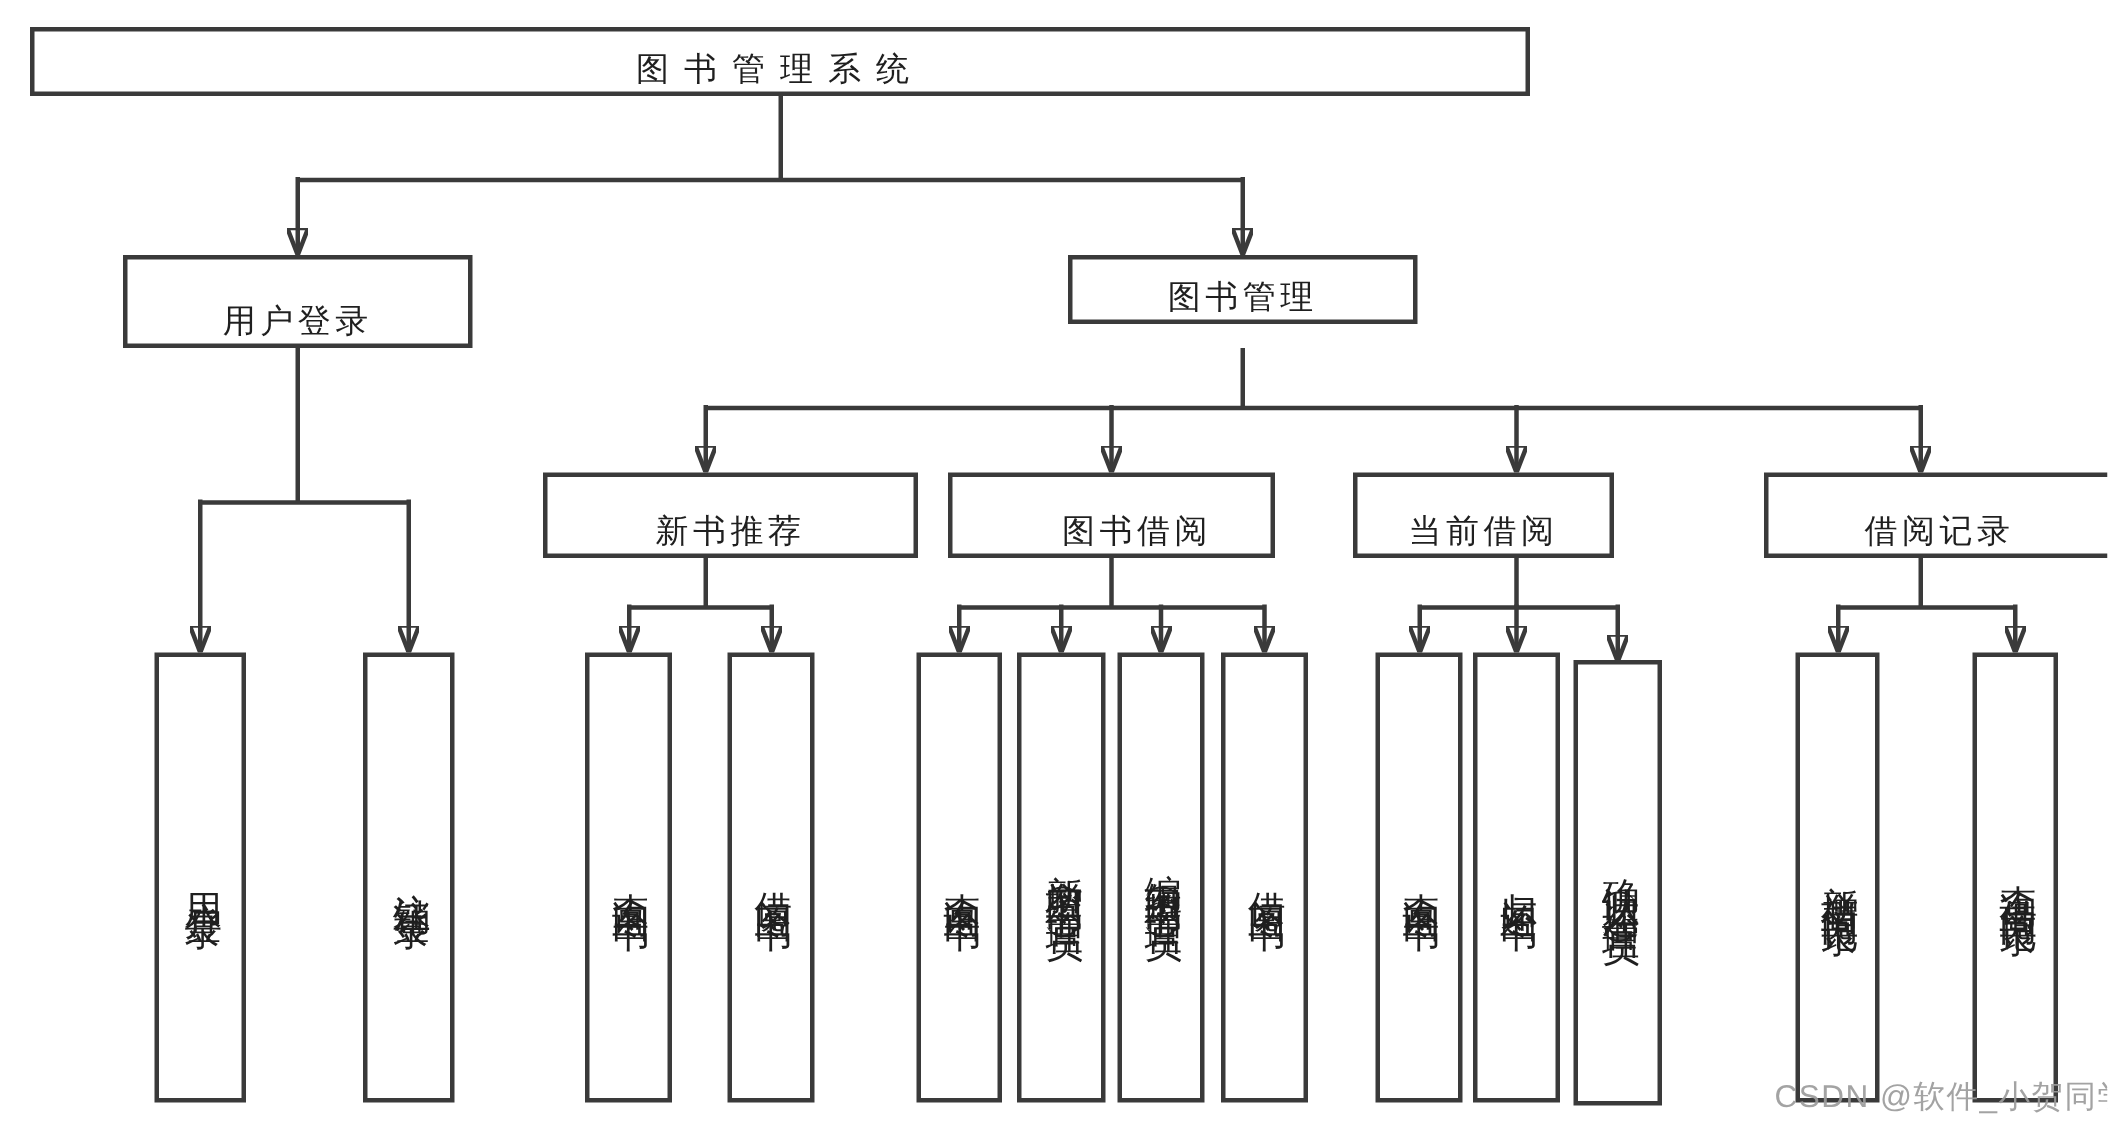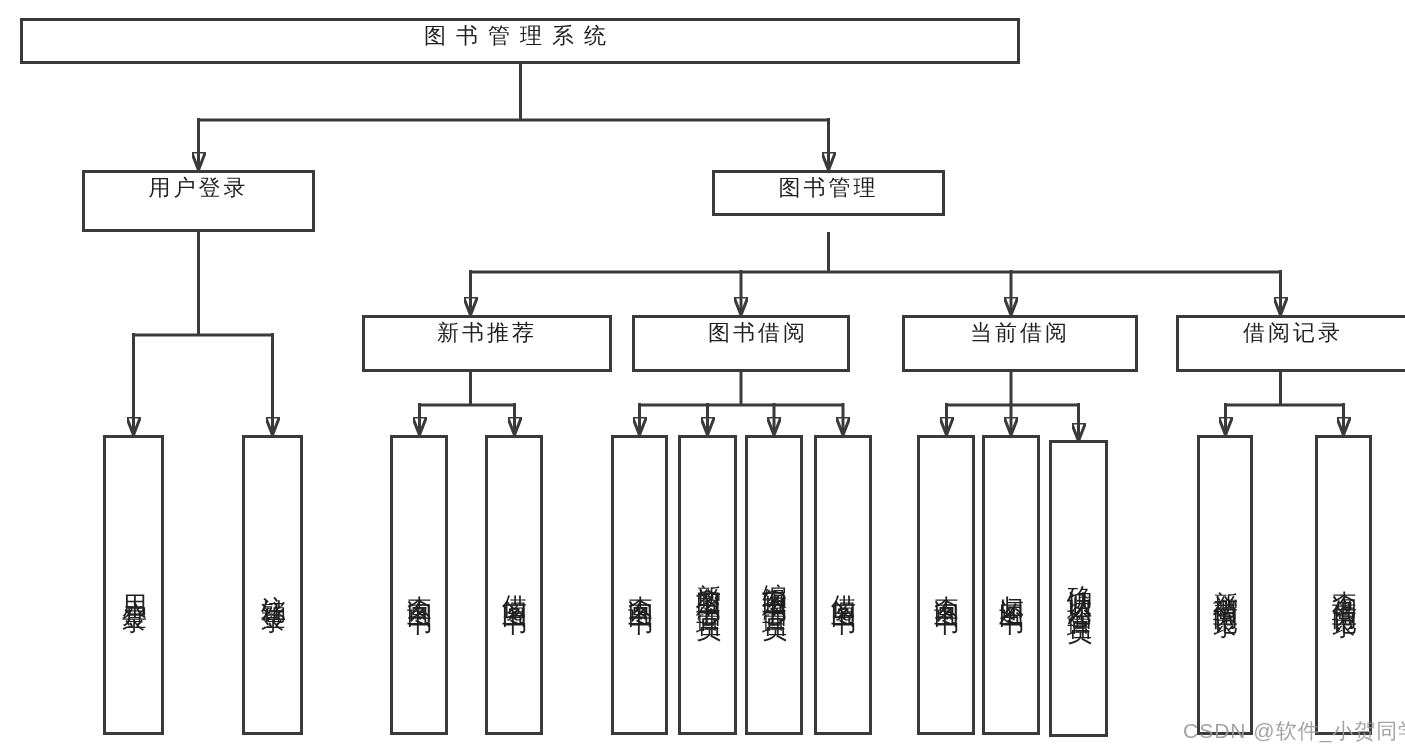--- a/index.html
+++ b/index.html
@@ -21,21 +21,21 @@
     stroke: var(--line, #3a3a3a);
     stroke-width: 3;
     fill: none;
   }
   .box {
     position: absolute;
     box-sizing: border-box;
     border: 3px solid var(--line, #3a3a3a);
     background: var(--box-bg, #ffffff);
     display: flex;
-    align-items: flex-start;
+    align-items: flex-end;
     justify-content: center;
   }
   .hbox { font-size: 22px; letter-spacing: 3px; white-space: nowrap; }
   .root-box { font-size: 22px; letter-spacing: 10px; }
   .leaf {
     display: block;
     writing-mode: vertical-rl;
     text-align: center;
     font-size: 25px;
     letter-spacing: 5px;
@@ -115,21 +115,21 @@
   <div class="box hbox" style="left:712px; top:170px; width:233px; height:46px;">
     <span>图书管理</span>
   </div>
 
   <div class="box hbox" style="left:362px; top:315px; width:250px; height:57px;">
     <span>新书推荐</span>
   </div>
   <div class="box hbox" style="left:632px; top:315px; width:218px; height:57px;padding-left:34px;">
     <span>图书借阅</span>
   </div>
-  <div class="box hbox" style="left:902px; top:315px; width:236px; height:57px;">
+  <div class="box hbox" style="left:902px; top:315px; width:174px; height:57px;">
     <span>当前借阅</span>
   </div>
   <div class="box hbox" style="left:1176px; top:315px; width:234px; height:57px;">
     <span>借阅记录</span>
   </div>
 
   <div class="box leaf" style="left:103px; top:435px; width:61px; height:300px; line-height:52px;">
     <span>用户登录</span>
   </div>
   <div class="box leaf" style="left:242px; top:435px; width:61px; height:300px; line-height:52px;">

